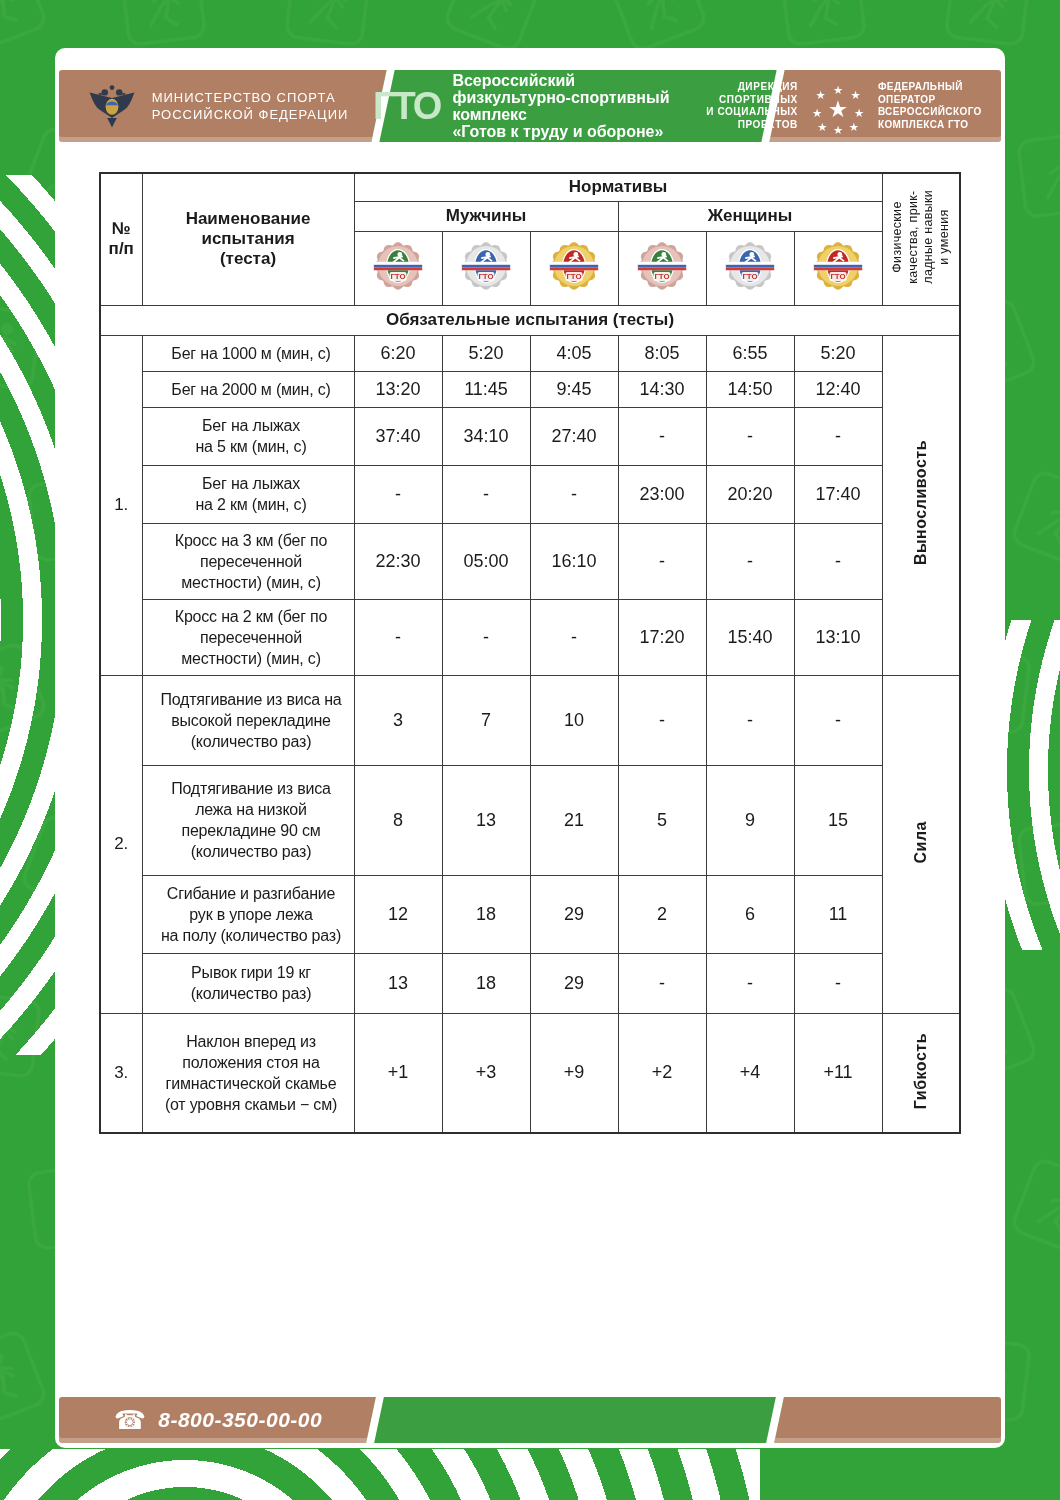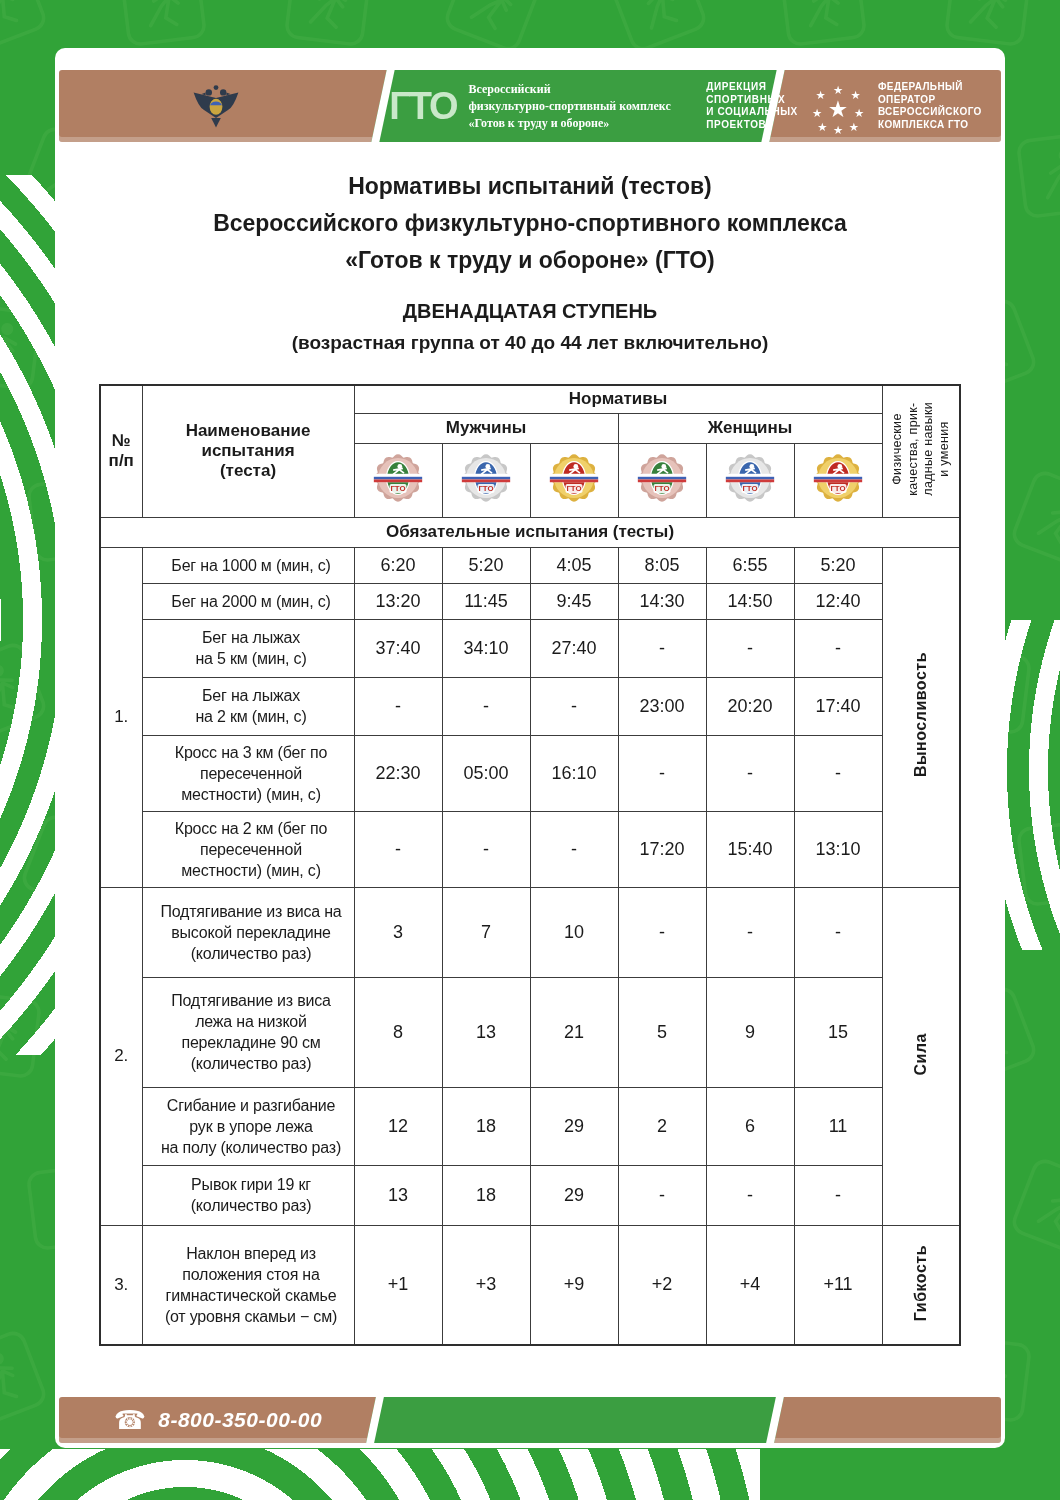--- a/index.html
+++ b/index.html
@@ -27,22 +27,22 @@
   .green-panel{position:absolute;top:0;bottom:0;background:#3b9e41;
     border-left:8px solid #fff;border-right:8px solid #fff;transform:skewX(-12deg);}
   #top-bar .green-panel{left:320px;width:382px;}
   #bottom-bar .green-panel{left:312px;width:392px;}
   .bar-content{position:relative;z-index:2;display:flex;height:100%;align-items:center;color:#fff;}
   .zone{display:flex;align-items:center;justify-content:center;gap:12px;height:100%;}
   #top-bar .zone{width:33.5%;}
   .pre{white-space:pre-line;}
   .ministry-text{font-size:13px;line-height:17px;letter-spacing:1px;}
   .gto-logo{font-size:38px;font-weight:bold;color:#c9e8c9;letter-spacing:-2px;line-height:1;}
-  .gto-text{font-size:12px;line-height:17px;font-weight:bold;font-family:Liberation Serif, serif;}
-  .dir-text{font-size:10px;line-height:12.5px;font-weight:bold;letter-spacing:.6px;text-align:left;}
+  .gto-text{font-size:16px;line-height:17px;font-weight:bold;}
+  .dir-text{font-size:10px;line-height:12.5px;font-weight:bold;letter-spacing:.6px;text-align:right;}
   .oper-text{font-size:10px;line-height:12.5px;font-weight:bold;letter-spacing:.4px;text-align:left;}
   
   #title-block{text-align:center;margin-top:26px;color:#1b1b1b;}
   .tline{font-size:23px;font-weight:bold;line-height:37px;}
   #stage{font-size:20px;font-weight:bold;margin-top:21px;}
   #age{font-size:19px;font-weight:bold;margin-top:9px;}
   
   #tbl{border-collapse:collapse;margin:30px auto 0;table-layout:fixed;width:860px;color:#1b1b1b;}
   #tbl td{border:1px solid #3c3c3c;vertical-align:middle;text-align:center;padding:0;overflow:hidden;}
   #tbl{border:2px solid #2e2e2e;}
@@ -411,20 +411,22 @@
             <circle cx="26" cy="13" r="4"></circle>
               <circle cx="44" cy="13" r="4"></circle>
             <path d="M22 13 l-5 2 5 2 z"></path>
               <path d="M48 13 l5 2 -5 2 z"></path>
             <path d="M35 20 L7 13 Q13 31 20 35 L35 45 L50 35 Q57 31 63 13 Z"></path>
             <path d="M29 45 L35 57 L41 45 Z"></path>
           </g>
           <ellipse cx="35" cy="31" rx="8" ry="10" fill="#caa53f"></ellipse>
           <path d="M27.5 29 a8 7 0 0 1 15 0 z" fill="#3f62b5"></path>
         </svg>
+        <div class="pre ministry-text">МИНИСТЕРСТВО СПОРТА
+РОССИЙСКОЙ ФЕДЕРАЦИИ</div>
       </div>
       <div class="zone">
         <span class="gto-logo">ГТО</span>
         <div class="pre gto-text">Всероссийский
 физкультурно-спортивный комплекс
 «Готов к труду и обороне»</div>
       </div>
       <div class="zone">
         <div class="pre dir-text">ДИРЕКЦИЯ
 СПОРТИВНЫХ
@@ -442,27 +444,20 @@
             <text x="50" y="60" font-size="13">★</text>
         </svg>
         <div class="pre oper-text">ФЕДЕРАЛЬНЫЙ
 ОПЕРАТОР
 ВСЕРОССИЙСКОГО
 КОМПЛЕКСА ГТО</div>
       </div>
     </div>
   </div>
 
-  <div id="title-block">
-    <div class="tline">Нормативы испытаний (тестов)</div>
-    <div class="tline">Всероссийского физкультурно-спортивного комплекса</div>
-    <div class="tline">«Готов к труду и обороне» (ГТО)</div>
-    <div id="stage">ДВЕНАДЦАТАЯ СТУПЕНЬ</div>
-    <div id="age">(возрастная группа от 40 до 44 лет включительно)</div>
-  </div>
 
   <table id="tbl">
     <colgroup>
       <col style="width:42px">
         <col style="width:212px">
       <col style="width:88px">
         <col style="width:88px">
         <col style="width:88px">
       <col style="width:88px">
         <col style="width:88px">

